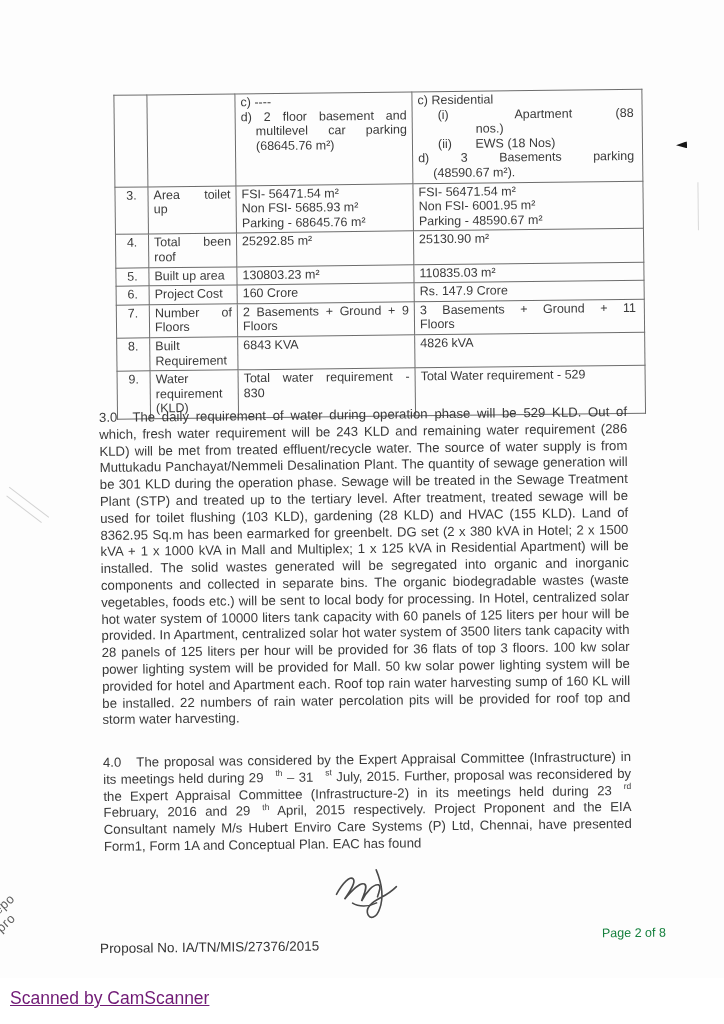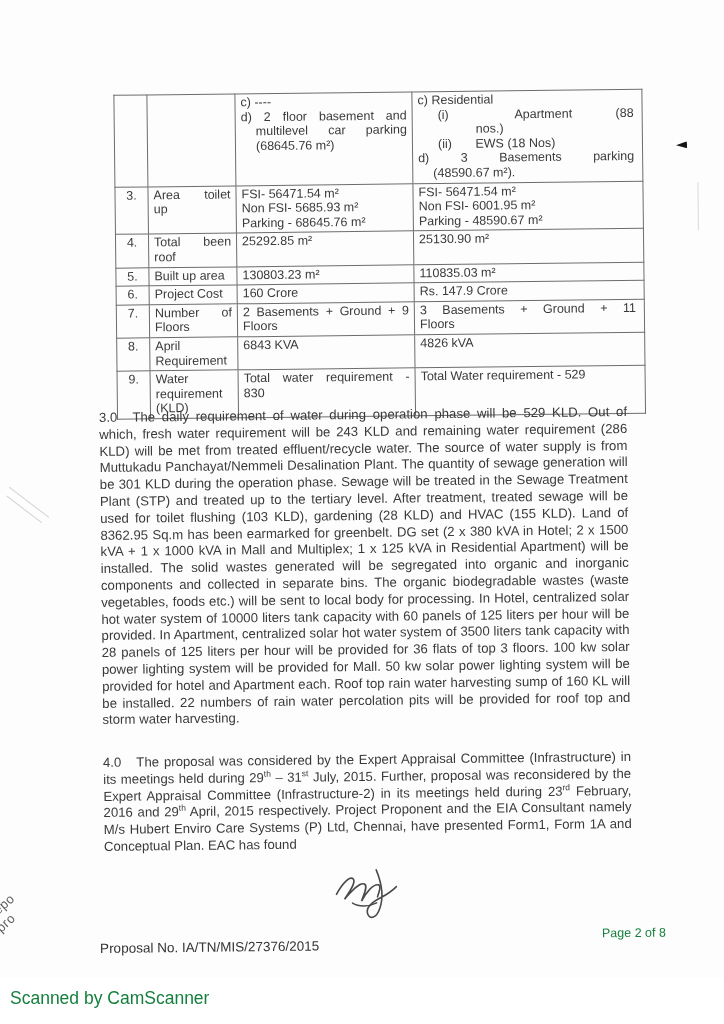--- a/index.html
+++ b/index.html
@@ -21,38 +21,38 @@
   .lrc{padding-left:58px;}
   .jl{text-align-last:justify;}
   .mk{display:inline-block;min-width:34px;}
 
   
   .para{position:absolute;left:100px;width:528px;text-align:justify;
         font-size:13.2px;line-height:16.8px;color:#3a3a3a;}
   #p3{top:407px;}
   #p4{top:752px;}
   .pnum{display:inline-block;margin-right:15px;}
-  .sup{vertical-align:super;font-size:8.5px;line-height:0;}
+  .sup{vertical-align:super;font-size:8.5px;line-height:0;margin-left:12px;}
 
   
   .sig{position:absolute;left:318px;top:858px;}
   .fproposal{position:absolute;left:95px;top:938px;font-size:13.5px;color:#343434;}
   .fpage{position:absolute;left:597px;top:929px;font-size:12.5px;color:#15803d;}
   .wmark{position:absolute;left:-16px;top:894px;transform:rotate(-42deg);
          font-size:13px;color:#606060;line-height:15px;letter-spacing:.5px;}
   .cursor{position:absolute;left:680px;top:145px;width:11px;height:7px;background:#161616;
           clip-path:polygon(0 55%,100% 0,100% 100%);}
   .artifact-v{position:absolute;left:701px;top:186px;width:1px;height:48px;background:#d9d9d9;}
   .scribble{position:absolute;height:1px;background:#d2d2d2;transform:rotate(38deg);}
   .s1{left:4px;top:498px;width:50px;}
   .s2{left:2px;top:505px;width:44px;}
 
   
   .csbar{position:absolute;left:0;right:0;bottom:0;height:46px;background:#ffffff;}
-  .csbar span{position:absolute;left:10px;top:10px;font-size:17.5px;color:#15803d;}
+  .csbar span{position:absolute;left:10px;top:10px;font-size:17.5px;color:#701a75;text-decoration:underline;}
 </style>
 </head>
 <body>
 
 <div class="page">
   <div class="scan">
 
     <table class="stable">
       <colgroup>
         <col style="width:33px">
@@ -144,21 +144,21 @@
               <div class="ln ">Floors</div>
             </td>
             <td class="cb">
               <div class="ln jl">3 Basements + Ground + 11</div>
               <div class="ln ">Floors</div>
             </td>
           </tr>
           <tr>
             <td class="cnum">8.</td>
             <td class="clabel">
-              <div class="ln ">April</div>
+              <div class="ln ">Built</div>
               <div class="ln ">Requirement</div>
             </td>
             <td class="ca">
               <div class="ln ">6843 KVA</div>
             </td>
             <td class="cb">
               <div class="ln ">4826 kVA</div>
             </td>
           </tr>
           <tr>

